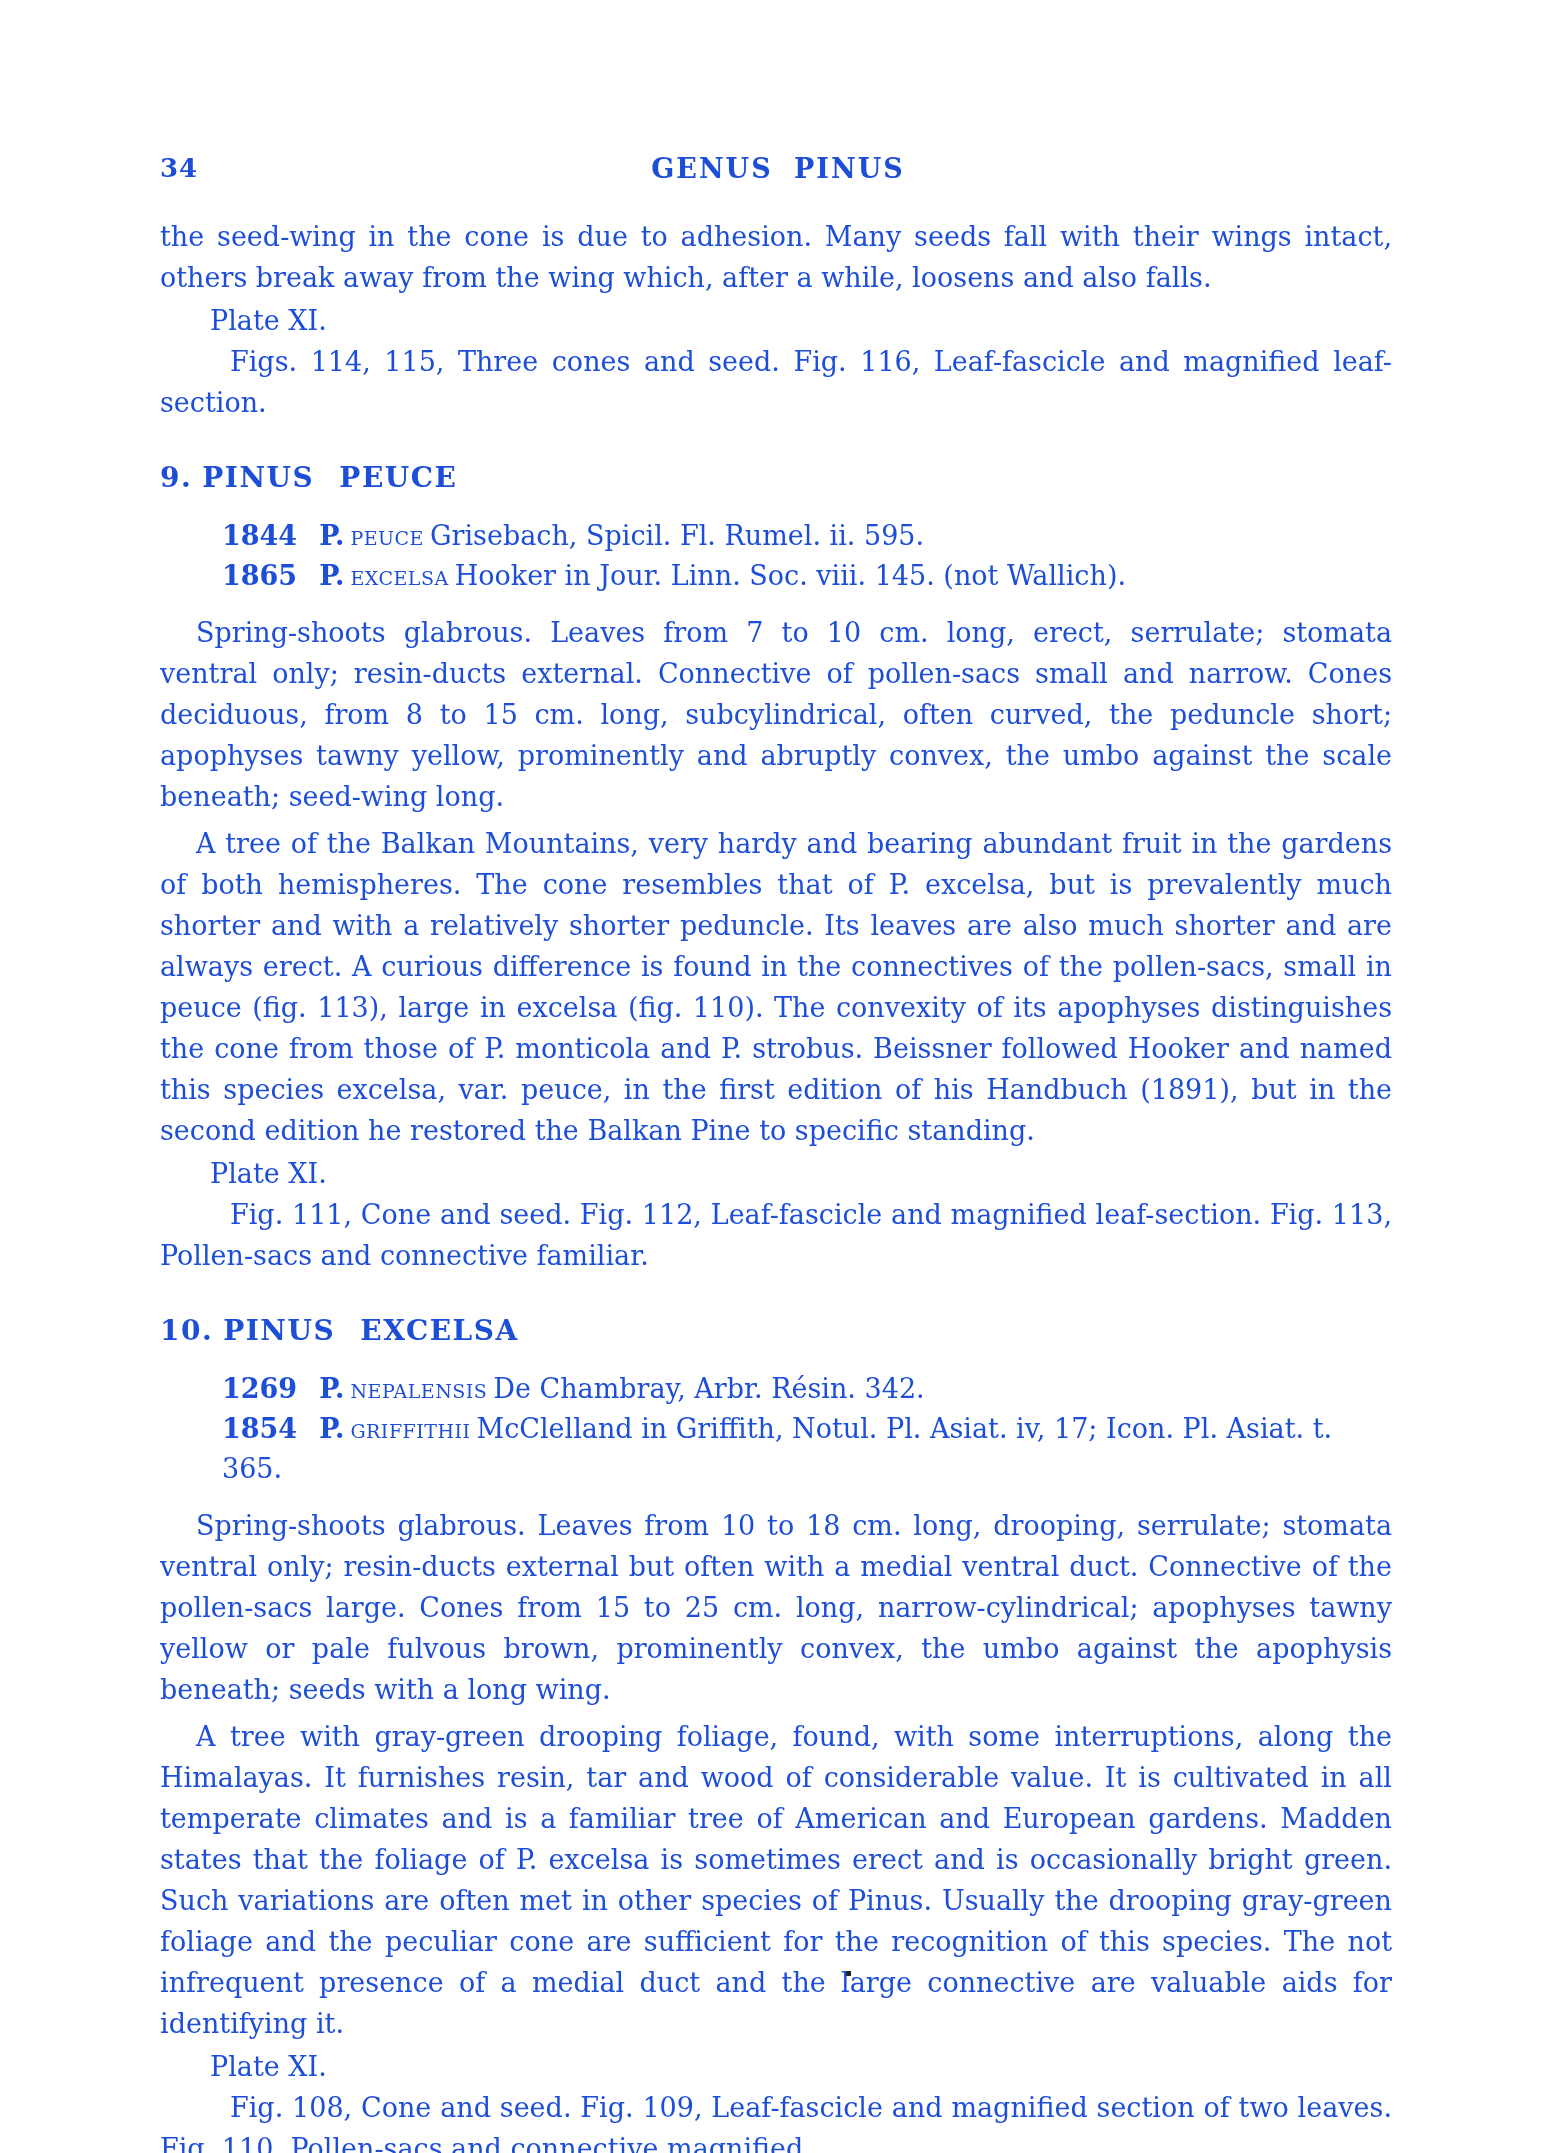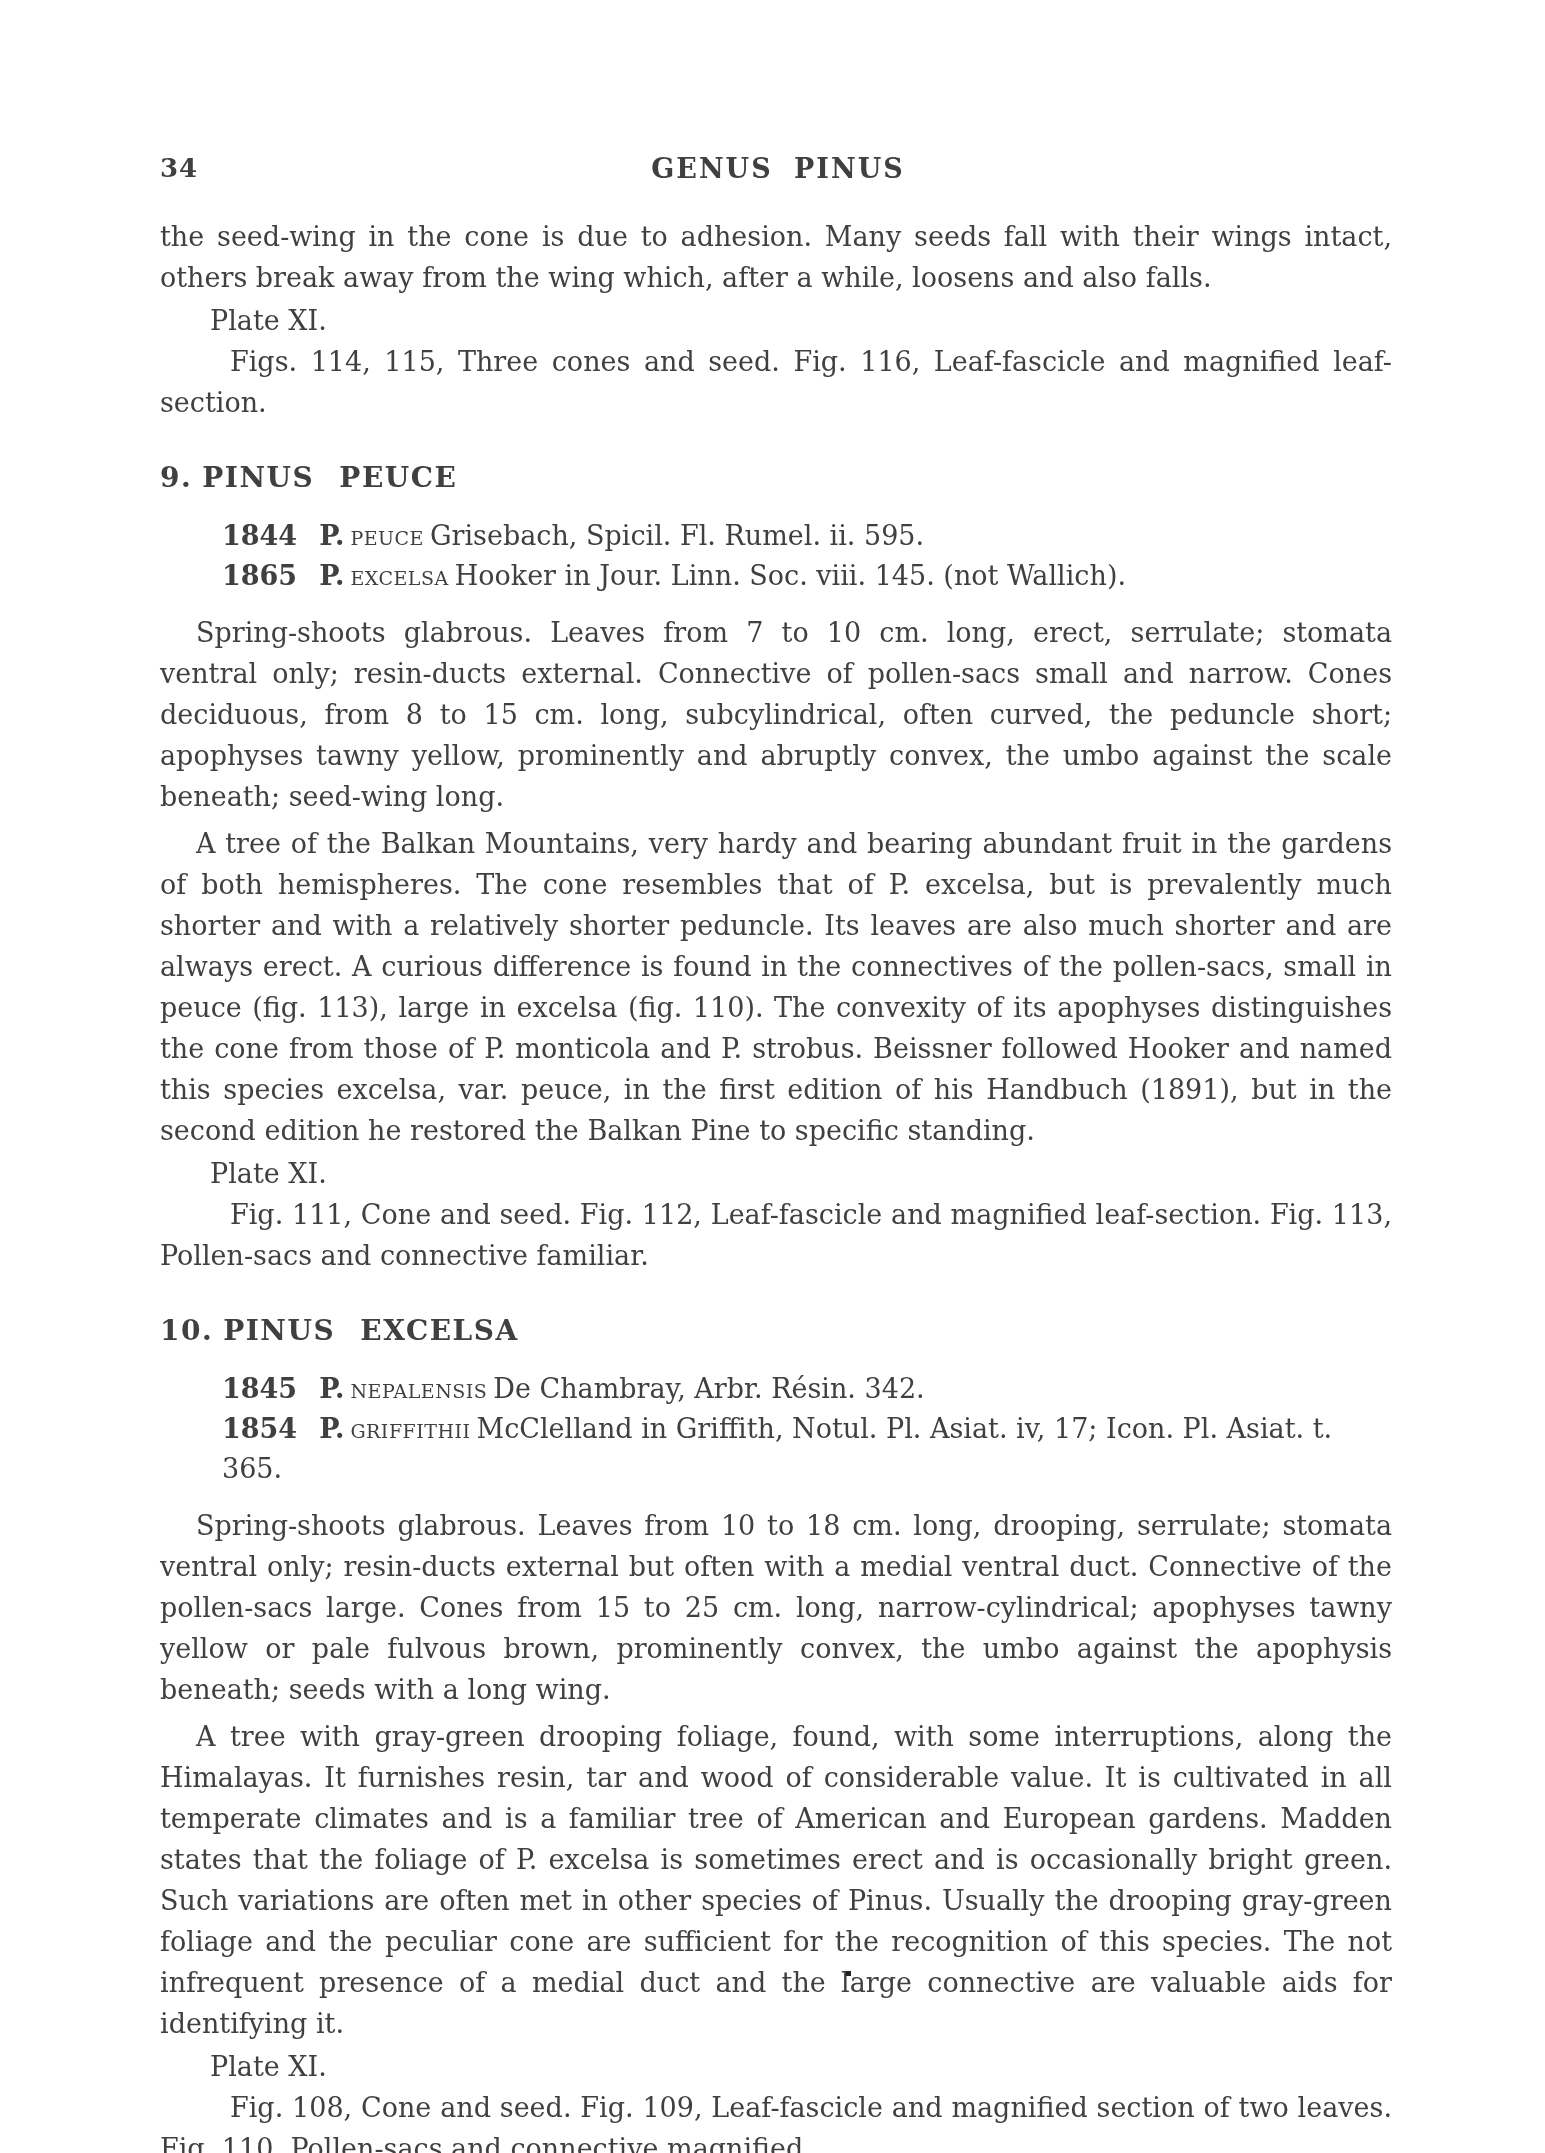--- a/index.html
+++ b/index.html
@@ -6,21 +6,21 @@
     margin: 0;
     padding: 0;
     background: #e8e8e8;
   }
   .page {
     position: relative;
     width: 1545px;
     height: 2153px;
     margin: 0 auto;
     background: #ffffff;
-    color: #404040;
+    color: #1d4ed8;
     font-family: "DejaVu Serif", "Liberation Serif", serif;
     font-size: 27px;
     line-height: 41px;
     overflow: hidden;
   }
   .content {
     position: absolute;
     left: 160px;
     top: 148px;
     width: 1232px;
@@ -132,21 +132,21 @@
         <p class="fig-caption">Fig. 111, Cone and seed.  Fig. 112, Leaf-fascicle and magnified leaf-section.  Fig. 113, Pollen-sacs and connective familiar.</p>
       </div>
     </div>
 
     <div class="section">
       <div class="section-heading">
         <span class="sec-num">10.</span><span class="sec-title">PINUS EXCELSA</span>
       </div>
       <div class="synonymy">
         <div class="synonym">
-          <span class="syn-year">1845</span><span class="syn-genus">P.</span><span class="syn-species">nepalensis</span><span class="syn-cite">De Chambray, Arbr. Résin. 342.</span>
+          <span class="syn-year">1269</span><span class="syn-genus">P.</span><span class="syn-species">nepalensis</span><span class="syn-cite">De Chambray, Arbr. Résin. 342.</span>
         </div>
         <div class="synonym">
           <span class="syn-year">1854</span><span class="syn-genus">P.</span><span class="syn-species">griffithii</span><span class="syn-cite">McClelland in Griffith, Notul. Pl. Asiat. iv, 17; Icon. Pl. Asiat. t. 365.</span>
         </div>
       </div>
       <div class="body-block">
         <p class="para indent">Spring-shoots glabrous.  Leaves from 10 to 18 cm. long, drooping, serrulate; stomata ventral only; resin-ducts external but often with a medial ventral duct.  Connective of the pollen-sacs large.  Cones from 15 to 25 cm. long, narrow-cylindrical; apophyses tawny yellow or pale fulvous brown, prominently convex, the umbo against the apophysis beneath; seeds with a long wing.</p>
         <p class="para indent">A tree with gray-green drooping foliage, found, with some interruptions, along the Himalayas.  It furnishes resin, tar and wood of considerable value.  It is cultivated in all temperate climates and is a familiar tree of American and European gardens.  Madden states that the foliage of P. excelsa is sometimes erect and is occasionally bright green.  Such variations are often met in other species of Pinus.  Usually the drooping gray-green foliage and the peculiar cone are sufficient for the recognition of this species.  The not infrequent presence of a medial duct and the large connective are valuable aids for identifying it.</p>
         <div class="plate-ref">Plate XI.</div>
         <p class="fig-caption">Fig. 108, Cone and seed.  Fig. 109, Leaf-fascicle and magnified section of two leaves.  Fig. 110, Pollen-sacs and connective magnified.</p>

